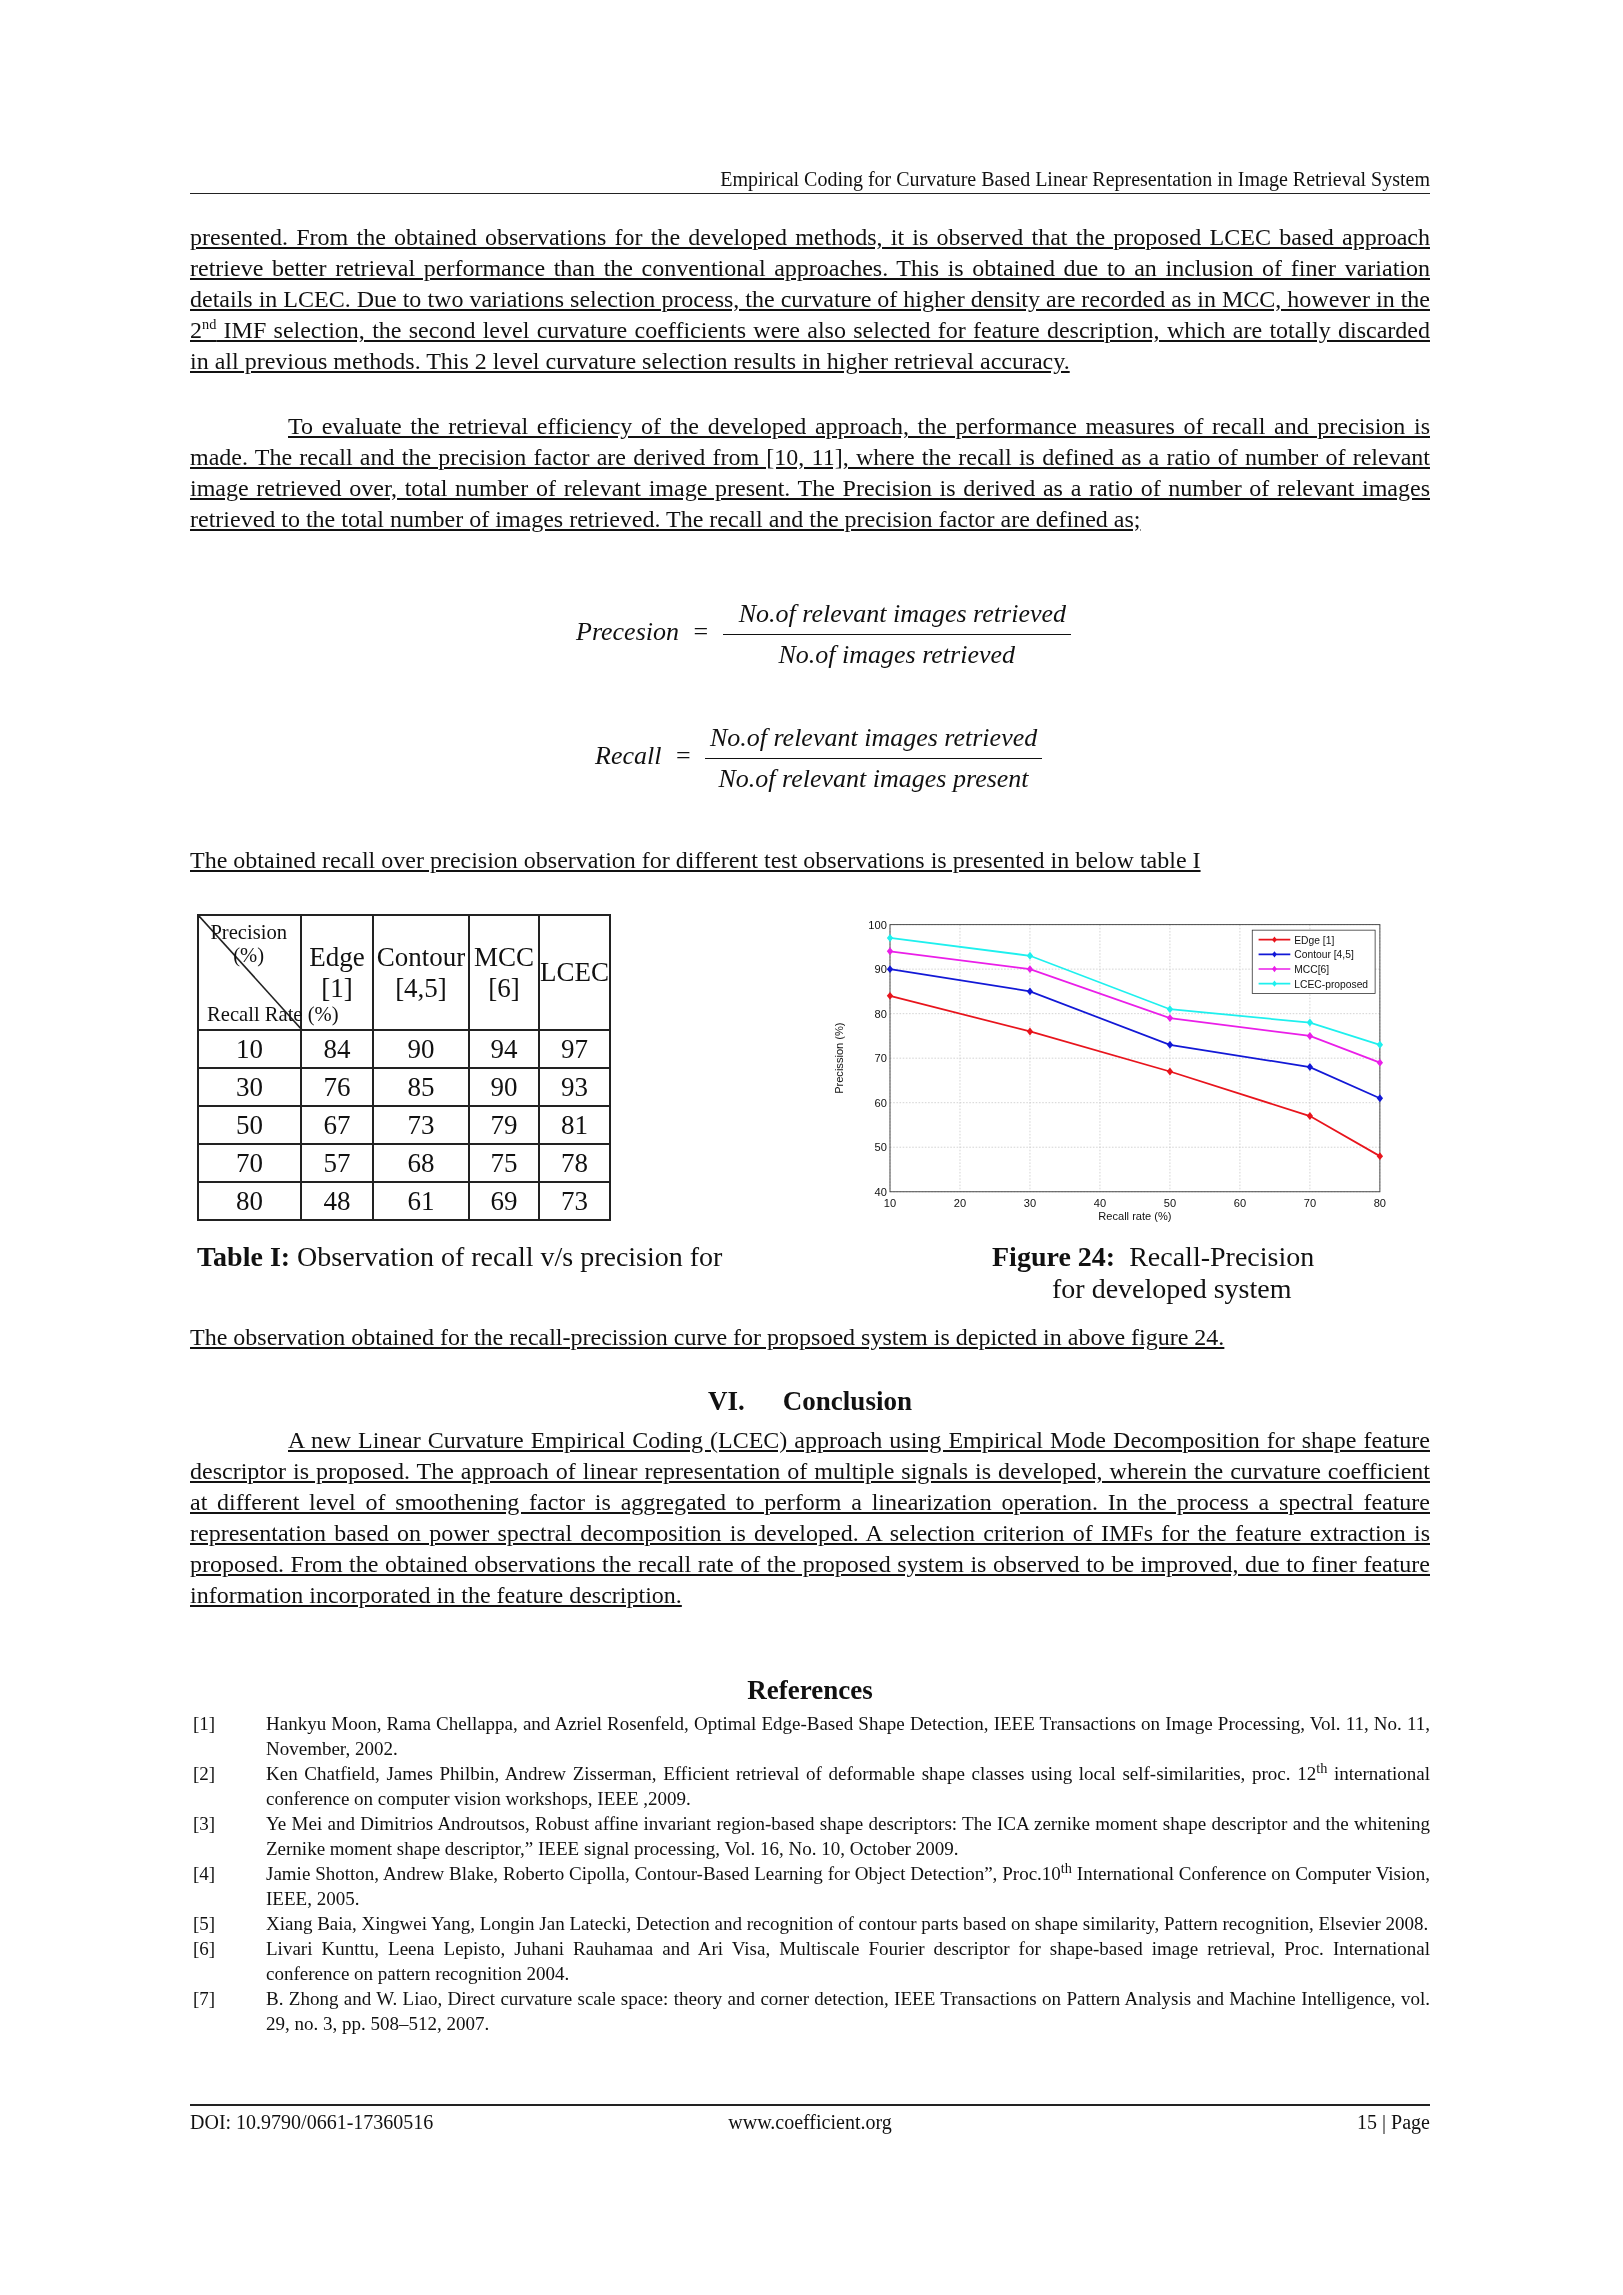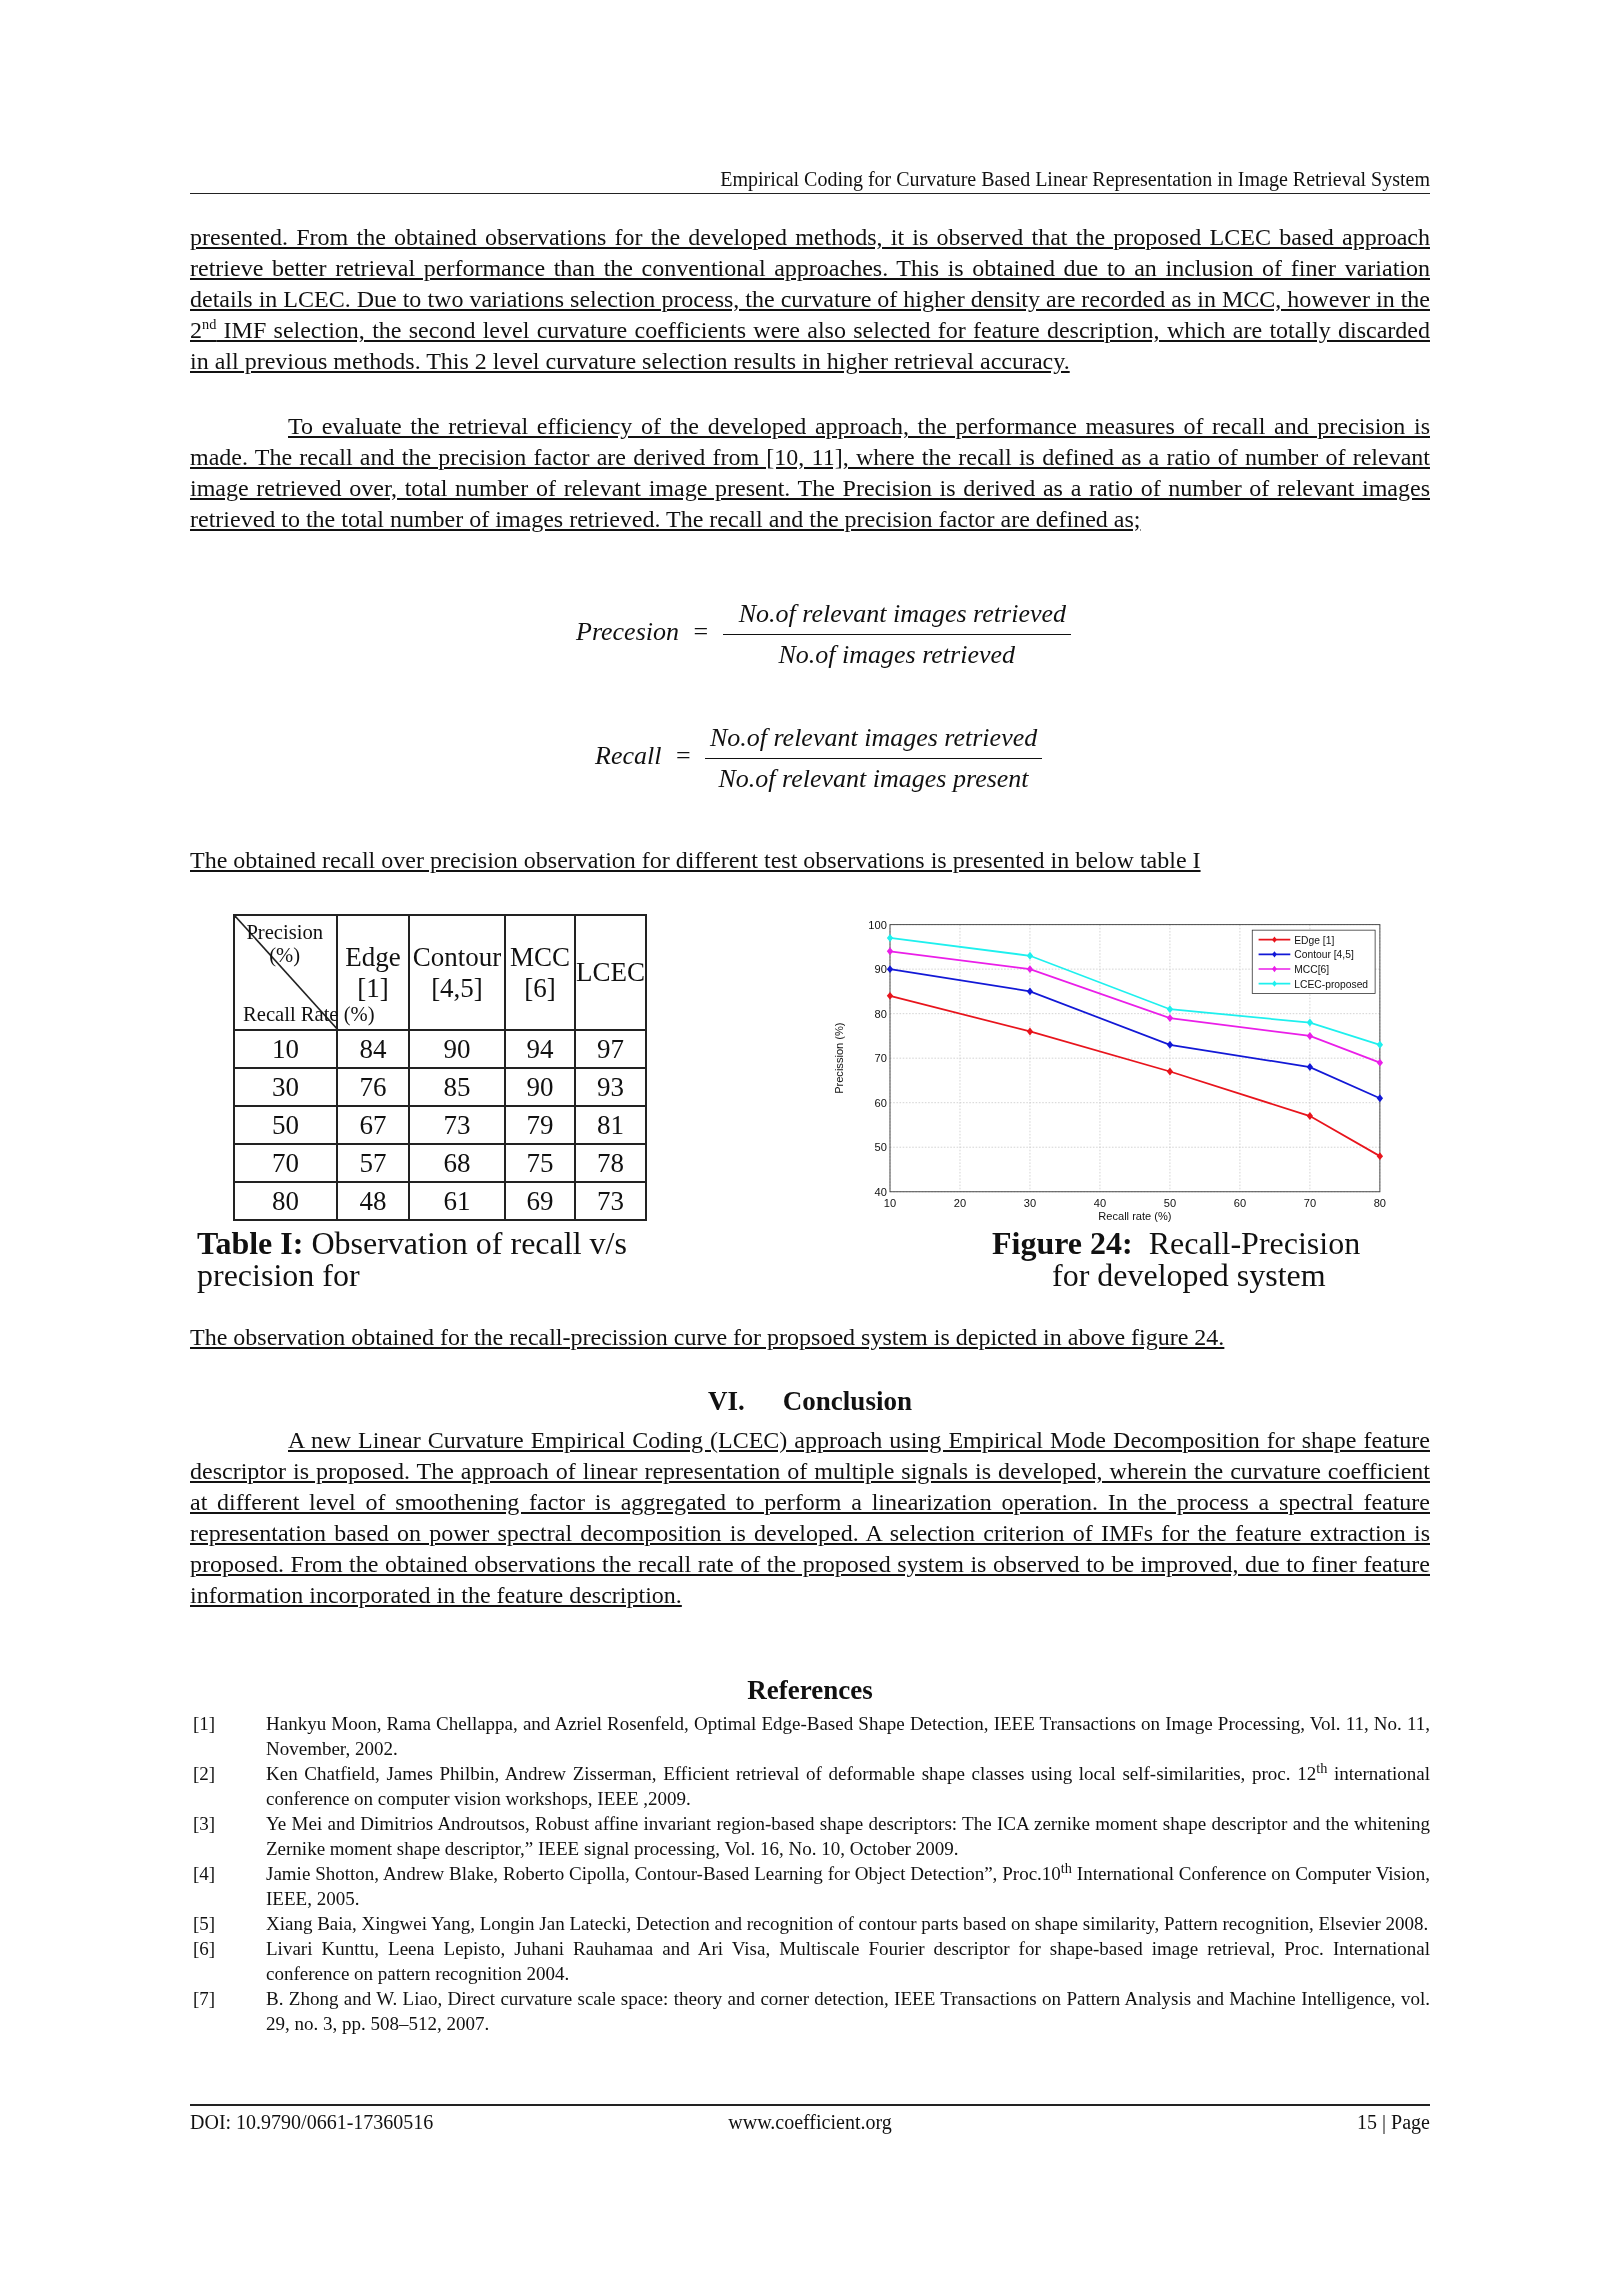--- a/index.html
+++ b/index.html
@@ -10,21 +10,21 @@
   .para{font-size:24px;line-height:31px;text-align:justify;text-decoration:underline;}
   .para p{margin:0;}
   .indent{text-indent:98px;}
   sup{font-size:14.3px;line-height:0;}
   .eq{font-style:italic;font-size:26px;margin-left:16px;}
   .eq .frac{display:inline-block;vertical-align:middle;text-align:center;}
   .eq .num{display:block;padding:0 4.8px 4.8px 4.8px;border-bottom:1.6px solid #111;}
   .eq .den{display:block;padding-top:4.8px;}
   table.obs{border-collapse:collapse;font-family:"Liberation Serif",serif;}
   table.obs td{border:2.4px solid #222;text-align:center;font-size:27px;padding:0;}
-  .cap{font-size:32px;line-height:32px;}
+  .cap{font-size:28px;line-height:32px;margin-top:14px;}
   .sec-title{font-weight:bold;font-size:27px;text-align:center;}
   .refs{font-size:19px;line-height:25px;}
   .ref{display:flex;margin-bottom:0;}
   .ref .rn{width:73px;flex:none;}
   .ref .rt{flex:1;text-align:justify;}
   .foot-rule{left:190px;top:2104px;width:1240px;border-top:2.4px solid #222;}
   .foot{top:2111px;font-size:20px;}
 </style>
 </head>
 <body>
@@ -54,21 +54,21 @@
   <span class="frac">
     <span class="num">No.of relevant images retrieved</span>
     <span class="den">No.of relevant images present</span>
   </span>
 </div>
 
 <div class="abs para" style="left:190px;top:845px;width:1240px;">
   <p>The obtained recall over precision observation for different test observations is presented in below table I</p>
 </div>
 
-<div class="abs" style="left:197px;top:914px;margin-left:36px;">
+<div class="abs" style="left:197px;top:914px;">
   <table class="obs">
     <tbody>
         <tr style="height:115px;">
       <td style="width:101px;position:relative;padding:0;">
         <svg width="104" height="115" style="position:absolute;left:0;top:0;" viewBox="0 0 131 145">
               <line x1="0" y1="0" x2="131" y2="145" stroke="#222" stroke-width="2"></line>
             </svg>
         <div style="position:absolute;right:1.6px;top:4.8px;font-size:20.6px;">Precision (%)</div>
         <div style="position:absolute;left:8px;bottom:3.2px;font-size:20.6px;white-space:nowrap;">Recall Rate (%)</div>
       </td>

